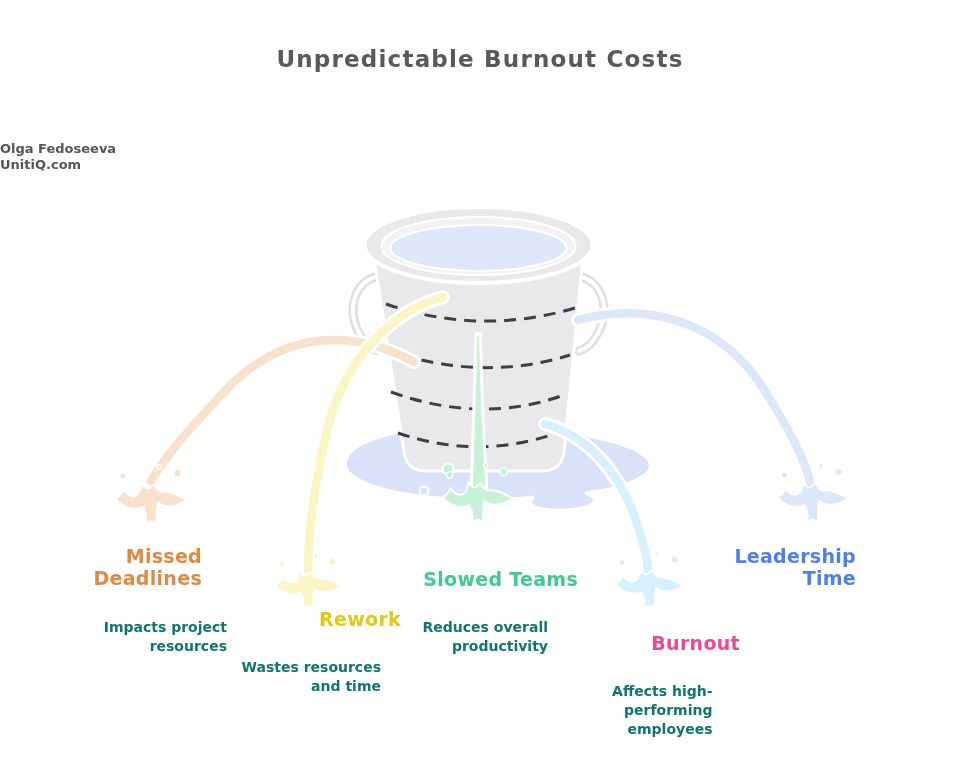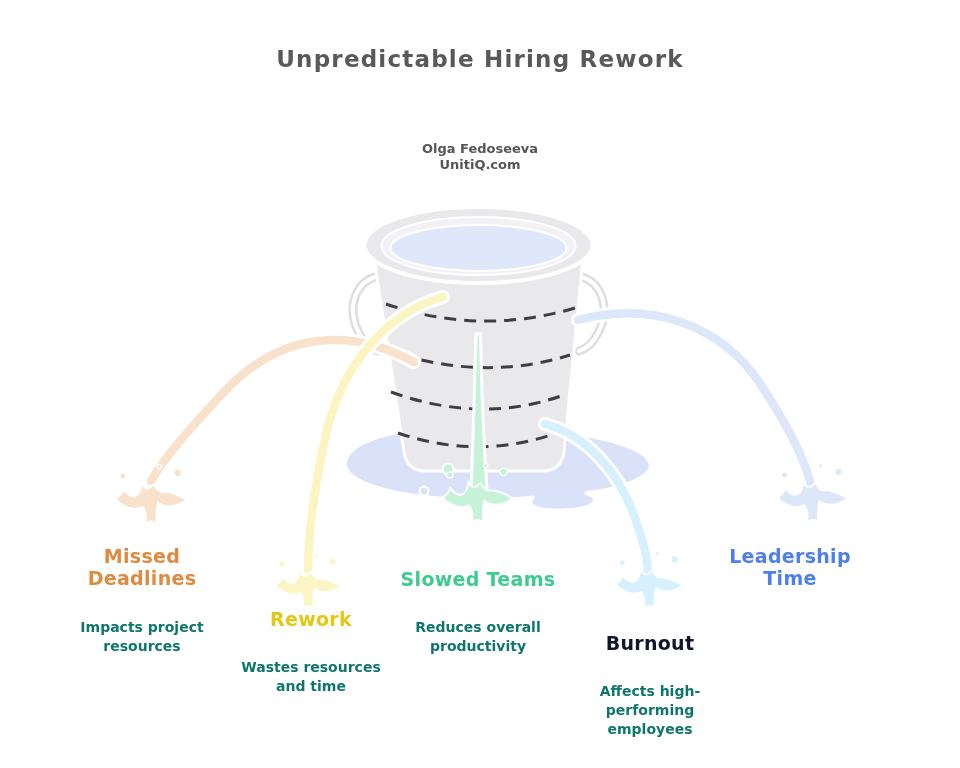--- a/index.html
+++ b/index.html
@@ -7,45 +7,45 @@
     width:960px; height:768px; position:relative; overflow:hidden;
     font-family:"DejaVu Sans", sans-serif;
   }
   .page-title {
     position:absolute; top:46px; left:0; width:960px;
     text-align:center; font-size:23px; font-weight:bold;
     color:#59595C; letter-spacing:1.2px;
   }
   .attribution {
     position:absolute; top:141px; left:0; width:960px;
-    text-align:center; font-size:13px; font-weight:bold;
+    text-align:left; font-size:13px; font-weight:bold;
     color:#55555A; line-height:1.25;
   }
   svg.illus { position:absolute; left:0; top:0; }
-  .callout { position:absolute; text-align:center; }
+  .callout { position:absolute; text-align:right; }
   .callout h3 {
     margin:0 auto; font-size:19px; font-weight:bold;
     line-height:1.18; letter-spacing:0.3px;
   }
   .callout p {
     margin:28px auto 0; font-size:14px; font-weight:bold;
     color:#0f766e; line-height:1.35;
   }
   .c0 { left:52px;  top:545px; width:180px; }  .c0 h3 { max-width:120px; } .c0 p { max-width:170px; }
   .c1 { left:221px; top:608px; width:180px; }  .c1 p { max-width:140px; }
   .c2 { left:378px; top:568px; width:200px; }  .c2 p { max-width:140px; }
   .c3 { left:560px; top:632px; width:180px; }  .c3 p { max-width:125px; }
   .c4 { left:700px; top:545px; width:180px; }  .c4 h3 { max-width:132px; } .c4 p { max-width:160px; }
 </style>
 </head>
 <body>
 
 <div>
 
-  <div class="page-title">Unpredictable Hiring Rework</div>
+  <div class="page-title">Unpredictable Burnout Costs</div>
 
   <div class="attribution">
     <div>Olga Fedoseeva</div>
     <div>UnitiQ.com</div>
   </div>
 
   <svg class="illus" width="960" height="768" viewBox="0 0 960 768">
     <defs>
       <g id="splash-shape">
         <path d="M 50 92 C 52 80, 51 71, 45 65 C 38 69, 26 69, 16 63 C 10 60, 5 56, 3 51
@@ -123,20 +123,20 @@
   </div>
   <div class="callout c1">
     <h3 style="color: rgb(226, 199, 21);">Rework</h3>
     <p>Wastes resources and time</p>
   </div>
   <div class="callout c2">
     <h3 style="color: rgb(63, 203, 144);">Slowed Teams</h3>
     <p>Reduces overall productivity</p>
   </div>
   <div class="callout c3">
-    <h3 style="color: #0f172a;">Burnout</h3>
+    <h3 style="color: #ec4899;">Burnout</h3>
     <p>Affects high-performing employees</p>
   </div>
   <div class="callout c4">
     <h3 style="color: rgb(77, 128, 234);">Leadership Time</h3>
   </div>
 
 </div>
 
 </body></html>

